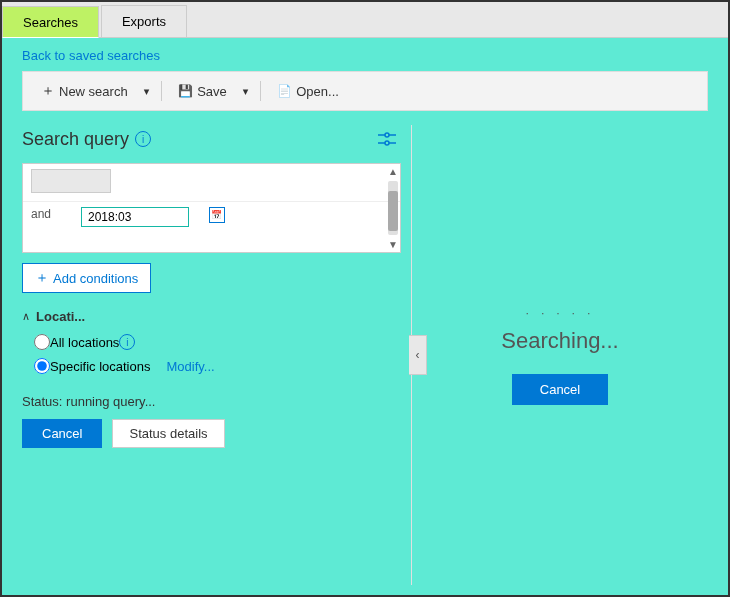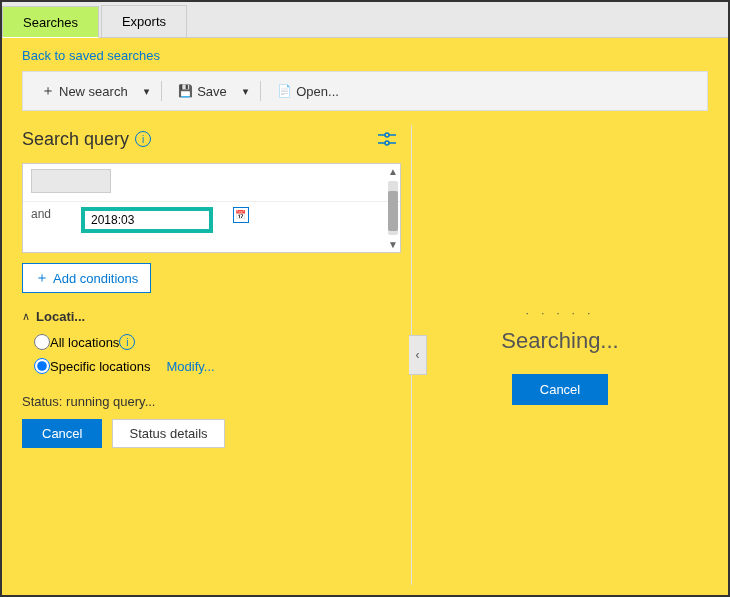--- a/index.html
+++ b/index.html
@@ -44,21 +44,21 @@
       font-weight: 400;
     }
     .tab.inactive {
       background: #e8e8e8;
     }
     
     .content-area {
       display: flex;
       flex-direction: column;
       flex: 1;
-      background: #fde047;
+      background: #5eead4;
       padding: 10px 20px;
     }
     .back-link {
       color: #0078d4;
       font-size: 13px;
       cursor: pointer;
       margin-bottom: 8px;
     }
     .toolbar {
       display: flex;
@@ -191,24 +191,24 @@
       gap: 20px;
       border-top: 1px solid #eee;
     }
     .query-row:first-child { border-top: none; }
     .query-label {
       font-size: 12px;
       color: #555;
       min-width: 30px;
     }
     .query-input-small {
-      border: 4px solid #14b8a6;
+      border: 1px solid #14b8a6;
       padding: 2px 6px;
       font-size: 12px;
-      width: 132px;
+      width: 108px;
       background: #fff;
     }
     .date-icon {
       width: 16px;
       height: 16px;
       border: 1px solid #0078d4;
       display: inline-flex;
       align-items: center;
       justify-content: center;
       font-size: 9px;

